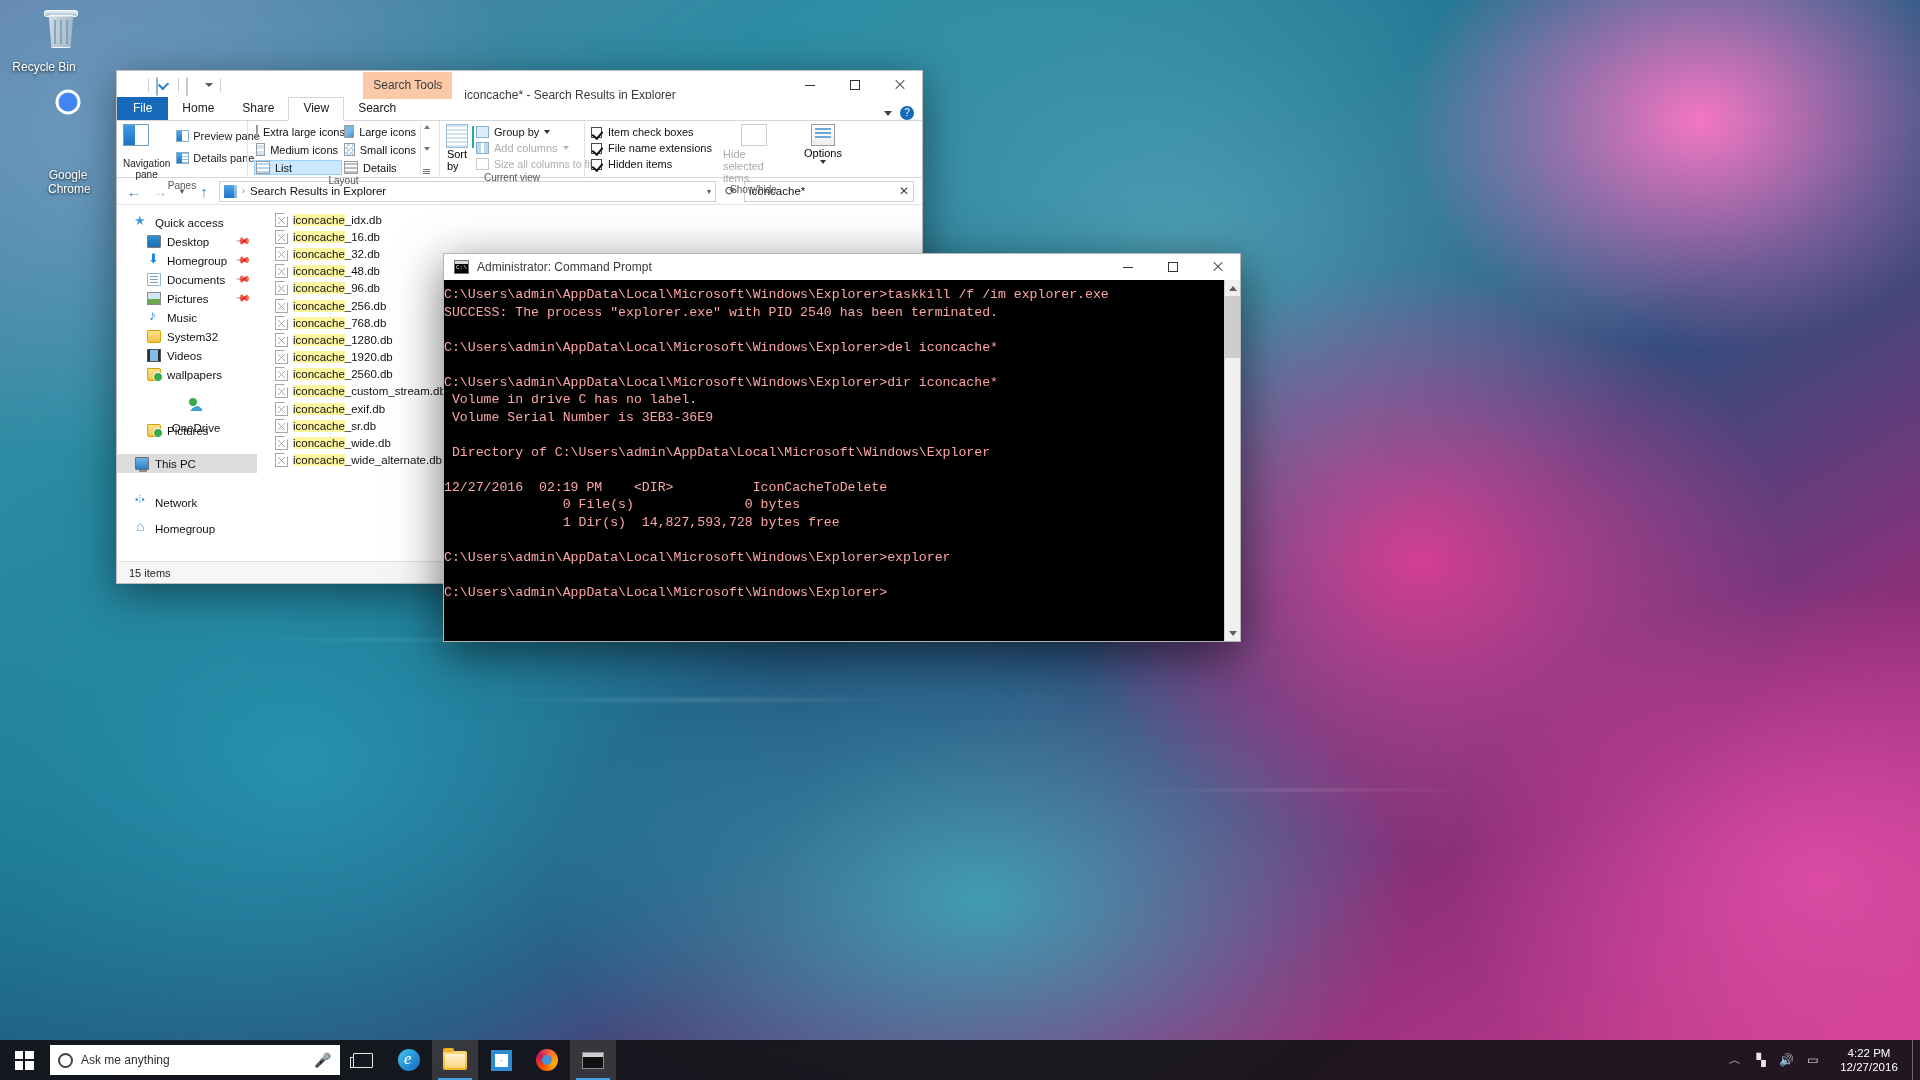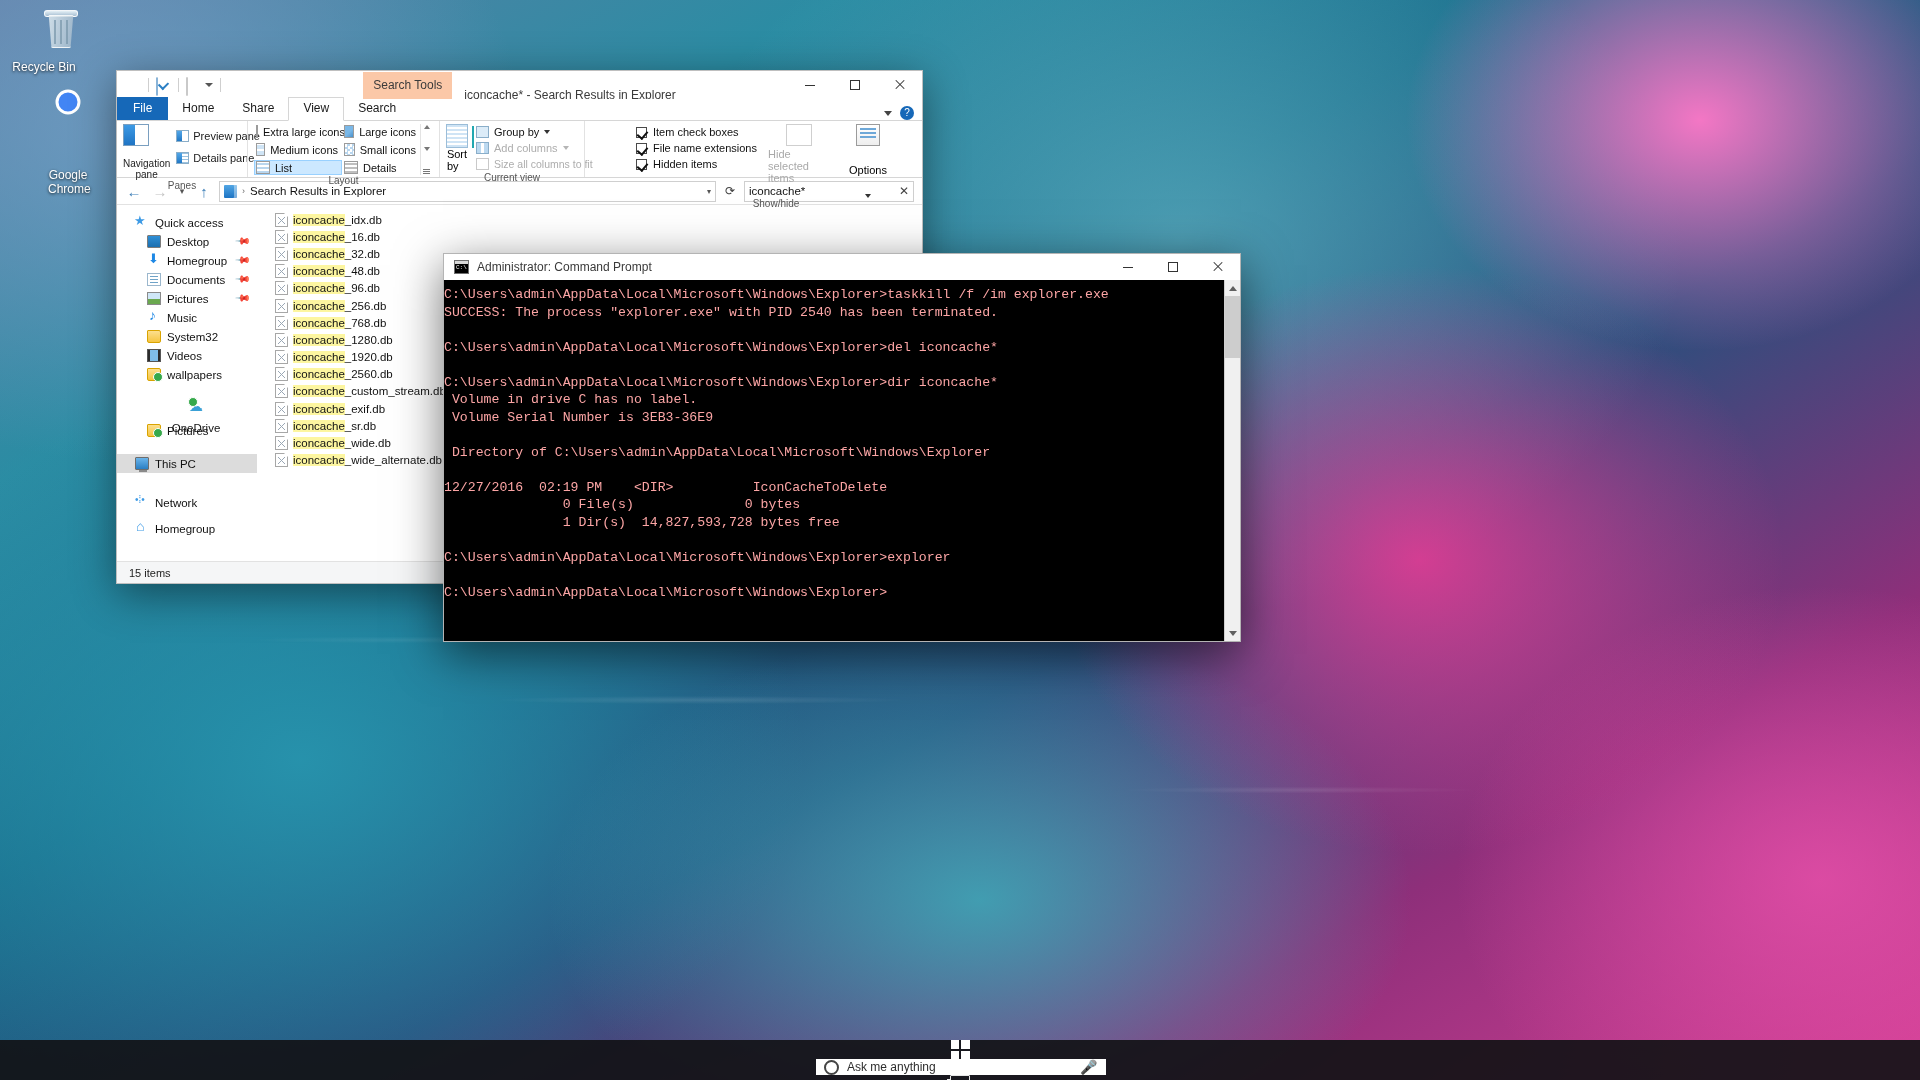--- a/index.html
+++ b/index.html
@@ -168,21 +168,21 @@
   .tiny-caret{width:0;height:0;border-left:3px solid transparent;border-right:3px solid transparent;border-top:4px solid #333;}
   .tiny-caret.dis{border-top-color:#b5b5b5;}
 
   .chk-col{display:flex;flex-direction:column;gap:4px;padding-top:2px;}
   .chk-item{display:flex;align-items:center;gap:6px;font-size:11px;color:#111;white-space:nowrap;}
   .chkbox{width:11px;height:11px;border:1px solid #4a4a4a;background:#fff;position:relative;}
   .chkbox.on::after{content:"";position:absolute;left:2px;top:1px;width:5px;height:8px;border-right:2px solid #111;border-bottom:2px solid #111;transform:rotate(40deg);}
 
   .hide-sel{width:62px;display:flex;flex-direction:column;align-items:center;gap:2px;color:#a9a9a9;}
   .hide-ico{width:26px;height:22px;border:1px solid #cfcfcf;background:#fff;}
-  .opt-btn{width:56px;display:flex;flex-direction:column;align-items:center;gap:18px;}
+  .opt-btn{width:56px;display:flex;flex-direction:column;align-items:center;gap:1px;}
   .opt-ico{width:24px;height:22px;border:1px solid #9b9b9b;background:linear-gradient(180deg,#fff,#eee);position:relative;}
   .opt-ico::after{content:"";position:absolute;left:3px;top:3px;right:3px;height:2px;background:#6ea8d8;box-shadow:0 4px 0 #6ea8d8,0 8px 0 #6ea8d8;}
 
   
   .addr-row{ height:26px; display:flex; align-items:center; gap:4px; padding:3px 8px 3px 6px; background:#fff;}
   .nav-arrow{ width:22px;height:20px;display:flex;align-items:center;justify-content:center;font-size:15px;color:#3d7fb8;}
   .nav-arrow.dis{ color:#c3c3c3;}
   .nav-arrow.small{ width:14px;font-size:9px;color:#555;}
   .addr-box{ flex:1; height:21px; border:1px solid #cfcfcf; background:#fff; display:flex; align-items:center; gap:5px; padding:0 4px;}
   .addr-ico{ width:13px;height:13px;border-radius:1px;background:linear-gradient(180deg,#52a6e4,#1d74c4);box-shadow:inset -3px 0 0 rgba(255,255,255,.4);}
@@ -256,21 +256,21 @@
   .cs-arrow{width:0;height:0;border-left:4px solid transparent;border-right:4px solid transparent;}
   .cs-arrow.up{border-bottom:5px solid #606060;}
   .cs-arrow.dn{border-top:5px solid #606060;}
   .cs-track{flex:1;background:#f0f0f0;position:relative;}
   .cs-thumb{position:absolute;left:0;right:0;top:0;height:62px;background:#cdcdcd;}
 
   
   #taskbar{
     position:absolute;left:0;bottom:0;width:1920px;height:40px;
     background:rgba(18,18,22,.92); display:flex;align-items:center;
-    color:#fff;font-size:12px;flex-direction:column;
+    color:#fff;font-size:12px;
   }
   .start-btn{ width:48px;height:40px;display:flex;align-items:center;justify-content:center;}
   .winlogo{ width:19px;height:19px;display:grid;grid-template-columns:1fr 1fr;grid-template-rows:1fr 1fr;gap:2px;}
   .winlogo i{background:#fff;display:block;}
   .tb-search{
     width:290px;height:30px;background:#fff;color:#444;
     display:flex;align-items:center;gap:8px;padding:0 8px;margin-left:2px;
   }
   .tb-search .circ{width:15px;height:15px;border:2px solid #444;border-radius:50%;}
   .tb-search .txt{font-size:12px;color:#2e2e2e;}
@@ -455,21 +455,21 @@
           </span>
           <span class="cv-item dis" style="font-size:10.5px;">
             <span class="cv-ico fit"></span>
             <span>Size all columns to fit</span>
           </span>
         </div>
       </div>
       <div class="rgroup-label">Current view</div>
     </div>
 
-    <div class="rgroup" style="flex:1;padding-left:45px;">
+    <div class="rgroup" style="flex:1;">
       <div class="rgroup-body" style="gap:10px;">
         <div class="chk-col" style="width:122px;">
           <span class="chk-item">
             <span class="chkbox on"></span>
             <span>Item check boxes</span>
           </span>
           <span class="chk-item">
             <span class="chkbox on"></span>
             <span>File name extensions</span>
           </span>

